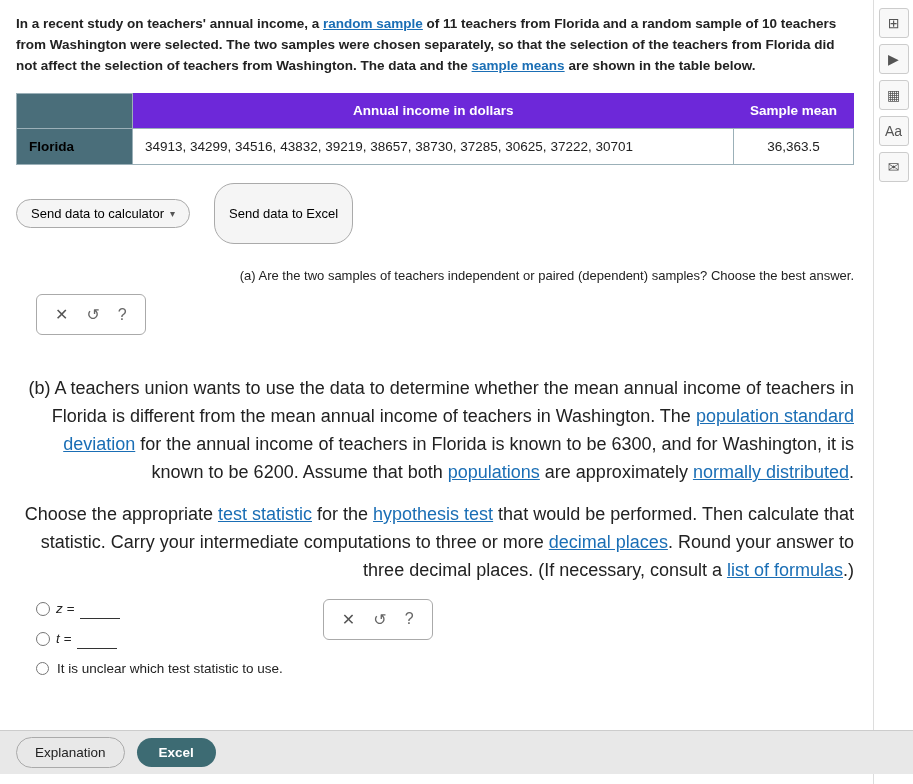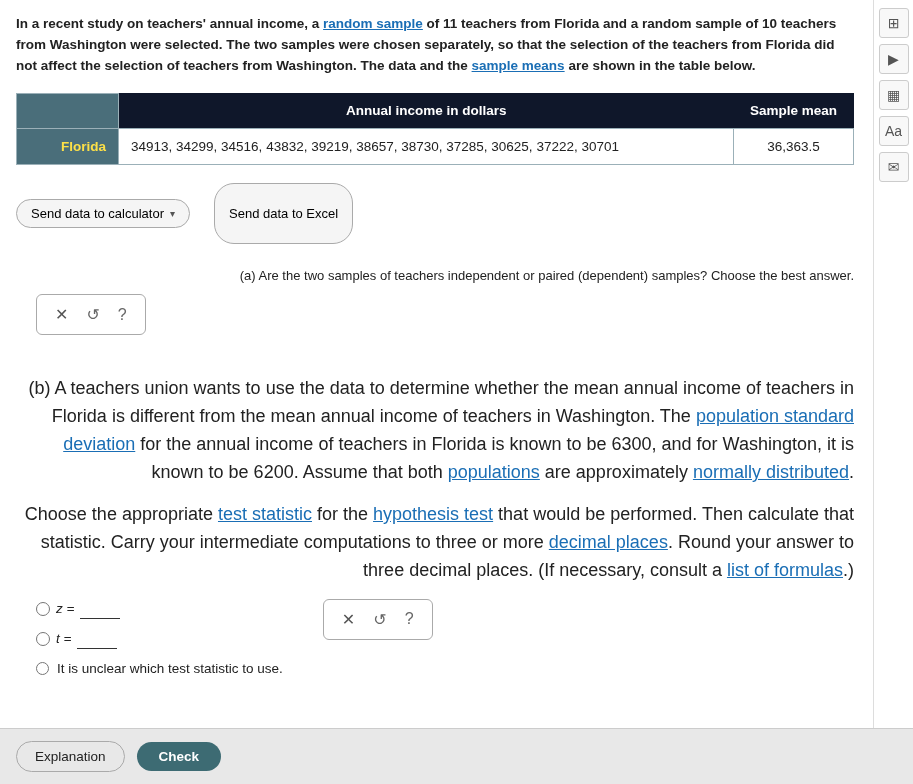--- a/index.html
+++ b/index.html
@@ -33,37 +33,37 @@
     }
 
     
     .data-table {
       border-collapse: collapse;
       width: 100%;
       margin-bottom: 18px;
       font-size: 13.5px;
     }
     .data-table th {
-      background-color: #0f172a;
+      background-color: #6d28d9;
       color: #fff;
       padding: 10px 12px;
       text-align: center;
       font-weight: bold;
     }
     .data-table td {
       border: 1px solid #9bb0b8;
       padding: 10px 12px;
       vertical-align: middle;
     }
     .data-table .row-header {
       background-color: #4a6e7a;
-      color: #fde047;
+      color: #000000;
       font-weight: bold;
-      text-align: right;
-      width: 102px;
+      text-align: left;
+      width: 116px;
     }
     .data-table .data-cell {
       background: #fff;
       margin-top: 7px;
     }
     .data-table .mean-cell {
       background: #fff;
       text-align: center;
       width: 120px;
     }
@@ -226,26 +226,26 @@
       border: 1px solid #ccc;
       border-radius: 3px;
       background: #f8f8f8;
       font-size: 14px;
       color: #555;
     }
 
     
     .bottom-bar {
       position: fixed;
-      bottom: 0;
+      bottom: 10px;
       left: 0;
       width: 913px;
       background: #e8e8e8;
       border-top: 1px solid #ccc;
-      padding: 12px 16px;
+      padding: 6px 16px;
       display: flex;
       gap: 12px;
       align-items: center;
     }
     .btn-explanation {
       border: 1px solid #aaa;
       border-radius: 20px;
       padding: 7px 18px;
       background: #e8e8e8;
       cursor: pointer;
@@ -367,15 +367,15 @@
   <div class="sidebar-icon">▦</div>
   <div class="sidebar-icon">Aa</div>
   <div class="sidebar-icon">✉</div>
 </div>
 
 <div class="bottom-bar">
   <button class="btn-explanation">
     <span>Explanation</span>
   </button>
   <button class="btn-check">
-    <span>Check</span>
+    <span>Excel</span>
   </button>
 </div>
 
 </body></html>

